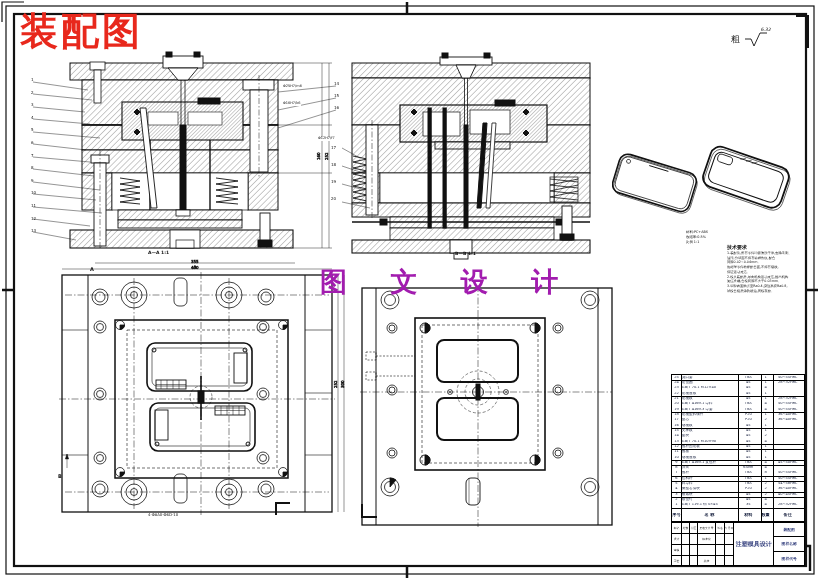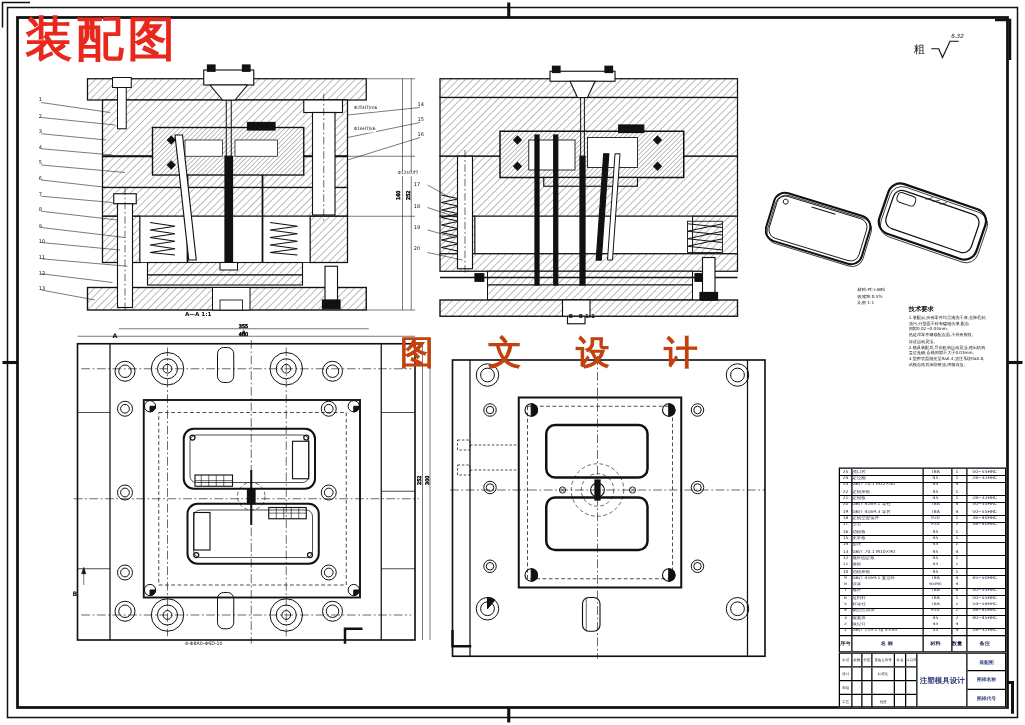--- a/index.html
+++ b/index.html
@@ -3,21 +3,21 @@
 <meta charset="utf-8">
 <style>
   html,body{margin:0;padding:0;background:#fff;}
   .sheet{position:relative;width:820px;height:580px;background:#fff;overflow:hidden;
          font-family:"DejaVu Sans","Liberation Sans",sans-serif;color:#111;}
   .abs{position:absolute;}
   .t{position:absolute;white-space:nowrap;color:#111;font-family:"DejaVu Sans",sans-serif;}
   .stamp{position:absolute;left:20px;top:12px;font-size:38px;font-weight:700;
          color:#e8281c;letter-spacing:3px;line-height:1;}
   .watermark{position:absolute;left:320px;top:264px;font-size:27px;font-weight:600;
-         letter-spacing:17px;color:#c2410c;}
+         letter-spacing:17px;color:#a21caf;}
   .finish{position:absolute;left:731px;top:30px;display:flex;align-items:center;gap:2px;}
   .finish .fx{font-size:9px;}
   .finish .fv{position:absolute;left:30px;top:-3px;font-size:4.5px;font-style:italic;}
   
   .bcol{position:absolute;display:flex;flex-direction:column;}
   .bcol span{display:block;font-size:4px;line-height:1;color:#111;}
   .bcol.a-left span{height:12.6px;}
   .bcol.a-right span{height:12px;}
   .bcol.b-left span{height:17px;}
   .chip{position:absolute;font-size:3.5px;background:#fff;color:#111;line-height:1;}

